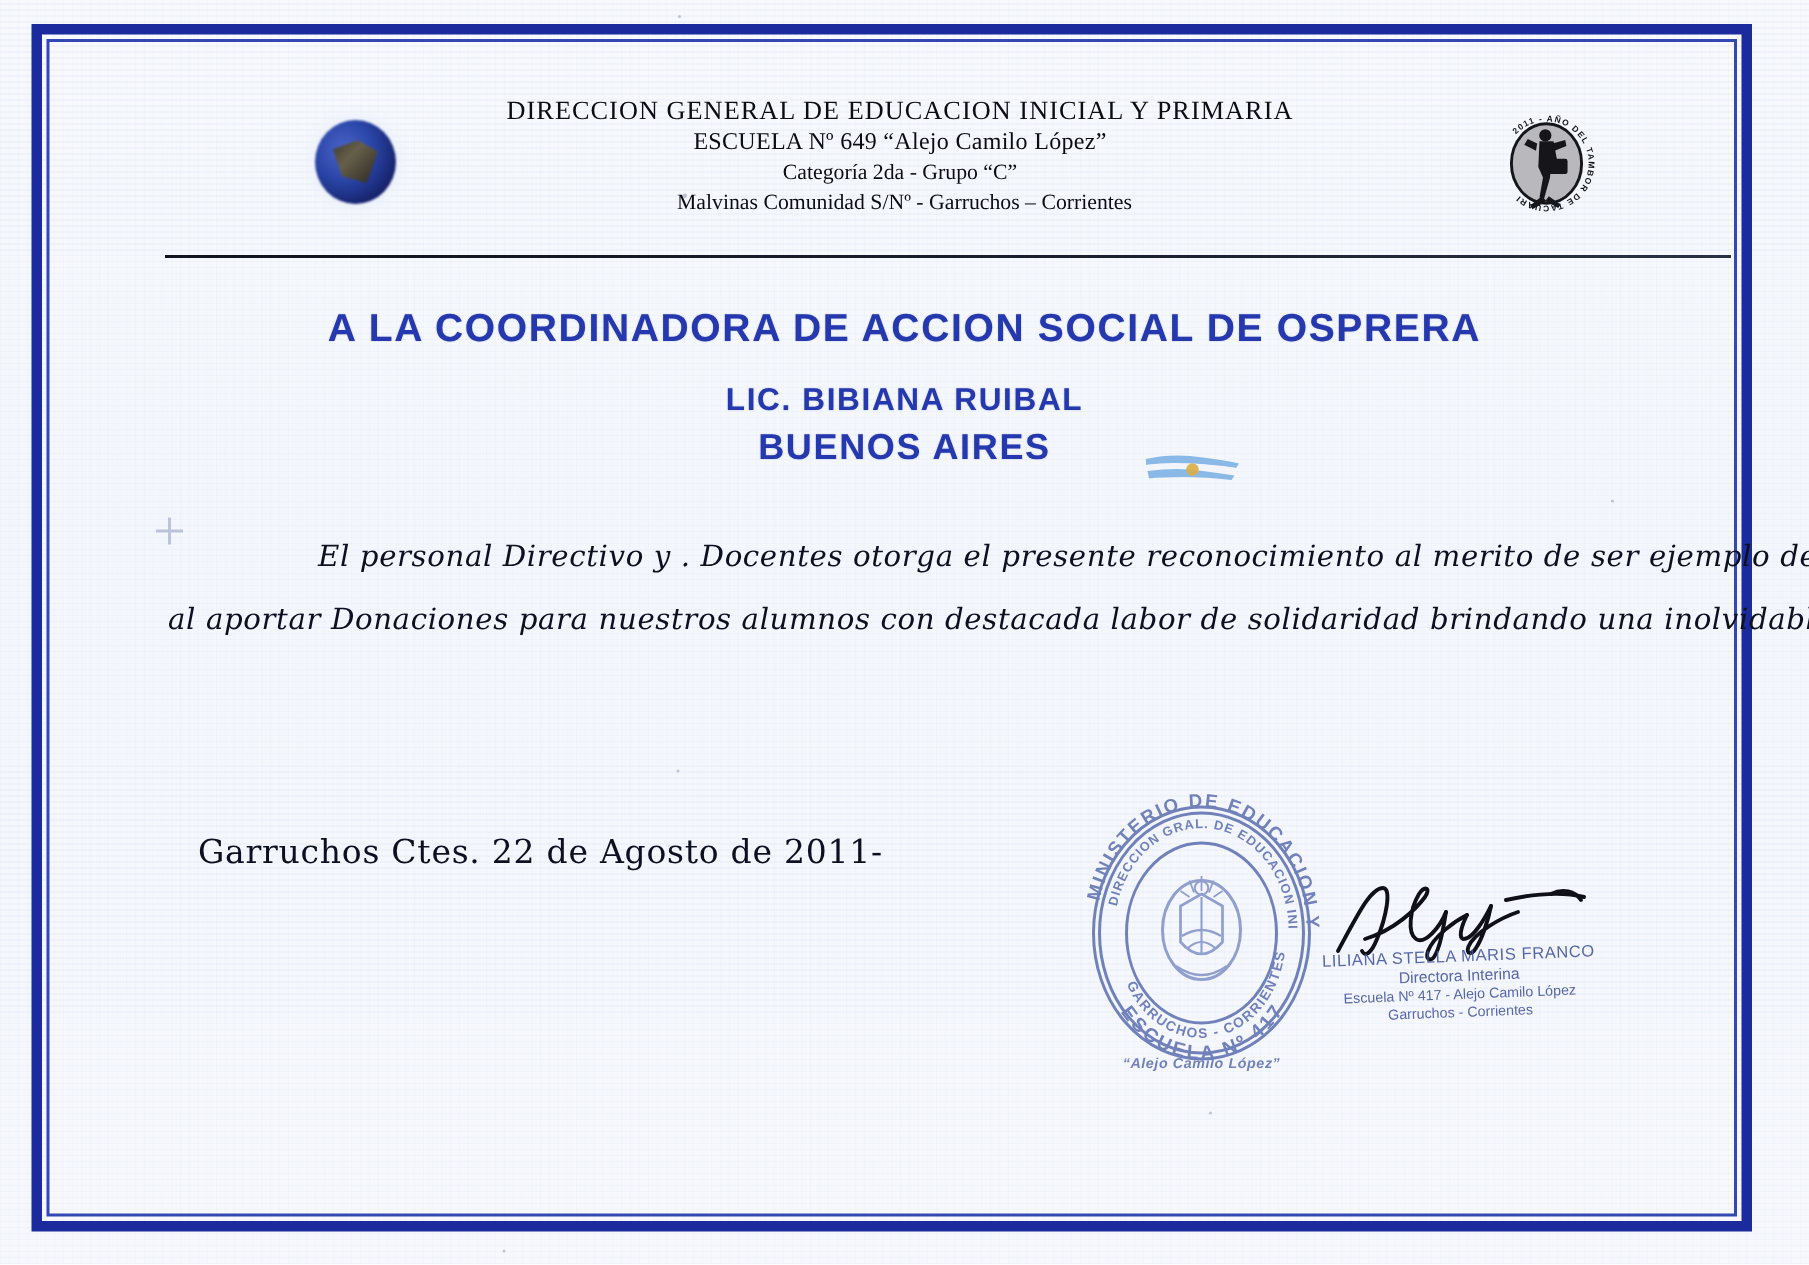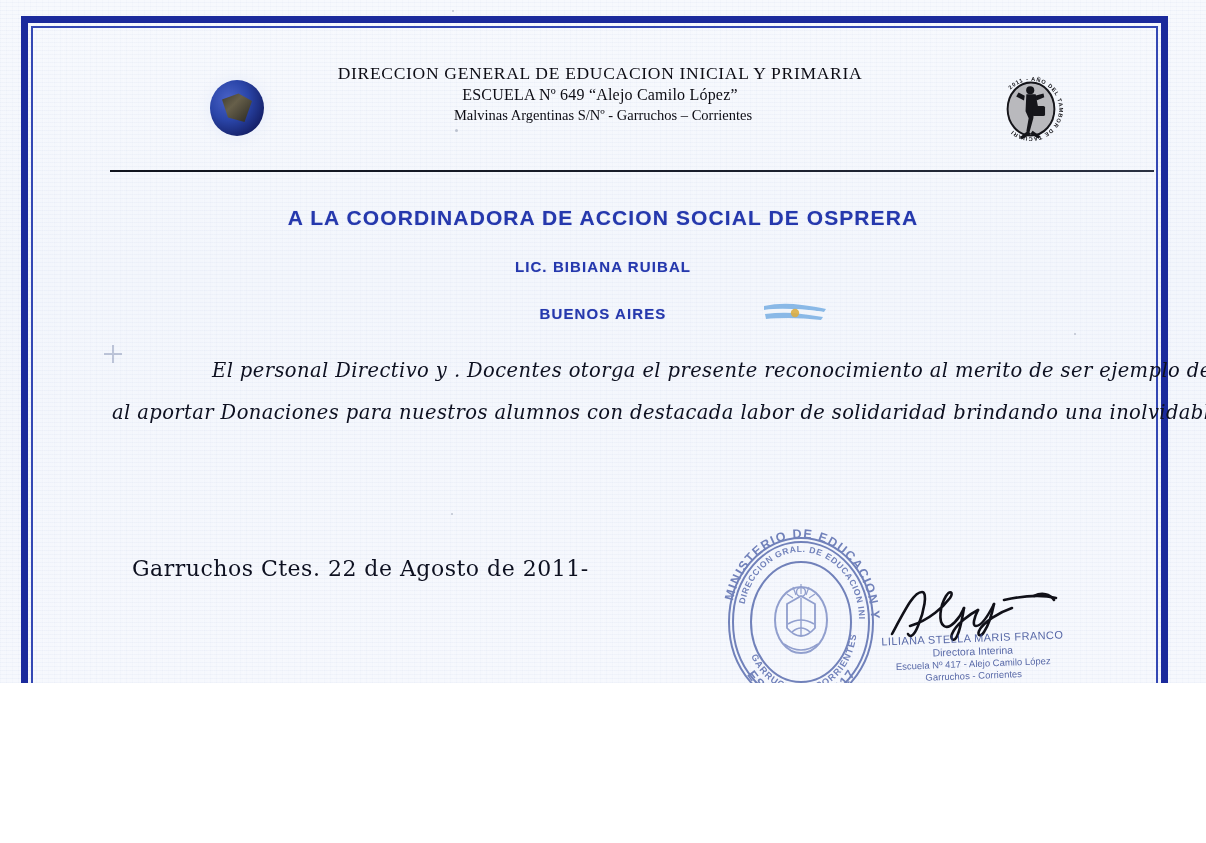--- a/index.html
+++ b/index.html
@@ -3,21 +3,21 @@
 <meta charset="utf-8">
 <style>
   html, body {
     margin: 0;
     padding: 0;
     background: #ffffff;
   }
   .page {
     position: relative;
     width: 1206px;
-    height: 683px;
+    height: 843px;
     background: linear-gradient(180deg, #f7f9fd 0%, #f3f6fc 40%, #f6f8fd 100%);
     overflow: hidden;
     font-family: "Liberation Serif", serif;
   }
   
   .paper-texture {
     position: absolute;
     inset: 0;
     background-image:
       repeating-linear-gradient(0deg, rgba(180,195,225,0.10) 0px, rgba(180,195,225,0.10) 1px, rgba(255,255,255,0) 1px, rgba(255,255,255,0) 4px),
@@ -142,23 +142,23 @@
     width: 1086px;
     text-align: center;
   }
   .title-line {
     color: #2538ad;
     font-family: "Liberation Sans", sans-serif;
     font-weight: 700;
     letter-spacing: 1.1px;
     text-shadow: 0 0 1px rgba(37,56,173,0.35);
   }
-  .title-1 { font-size: 21px; line-height: 26px; margin-bottom: 24px; }
-  .title-2 { font-size: 15px; line-height: 24px; margin-bottom: 23px; }
-  .title-3 { font-size: 15px; line-height: 24px; }
+  .title-1 { font-size: 26px; line-height: 26px; margin-bottom: 24px; }
+  .title-2 { font-size: 21px; line-height: 24px; margin-bottom: 8px; }
+  .title-3 { font-size: 24px; line-height: 24px; }
 
   .flag {
     position: absolute;
     left: 762px;
     top: 300px;
     width: 66px;
     height: 26px;
     filter: blur(0.5px);
     opacity: 0.95;
   }
@@ -255,21 +255,22 @@
   <div class="border-outer"></div>
   <div class="border-inner"></div>
 
   <div class="header">
 
     <div class="logo-left"></div>
 
     <div class="header-center">
       <div class="hdr-line1">DIRECCION  GENERAL  DE  EDUCACION  INICIAL   Y   PRIMARIA</div>
       <div class="hdr-line2">ESCUELA Nº 649 “Alejo Camilo López”</div>
-      <div class="hdr-line4">Malvinas Argentinas S/Nº -  Garruchos – Corrientes</div>
+      <div class="hdr-line3">Categoría 2da - Grupo “C”</div>
+      <div class="hdr-line4">Malvinas Comunidad S/Nº -  Garruchos – Corrientes</div>
     </div>
 
     <div class="emblem-right">
       <svg viewBox="0 0 100 100" width="78" height="82" aria-hidden="true">
         <defs>
           <path id="ringpath" d="M 50,50 m -36,0 a 36,36 0 1,1 72,0 a 36,36 0 1,1 -72,0"></path>
         </defs>
         <ellipse cx="50" cy="50" rx="30" ry="34" fill="#b9b9bd"></ellipse>
         <ellipse cx="50" cy="50" rx="30" ry="34" fill="none" stroke="#15151a" stroke-width="2.5"></ellipse>
 

